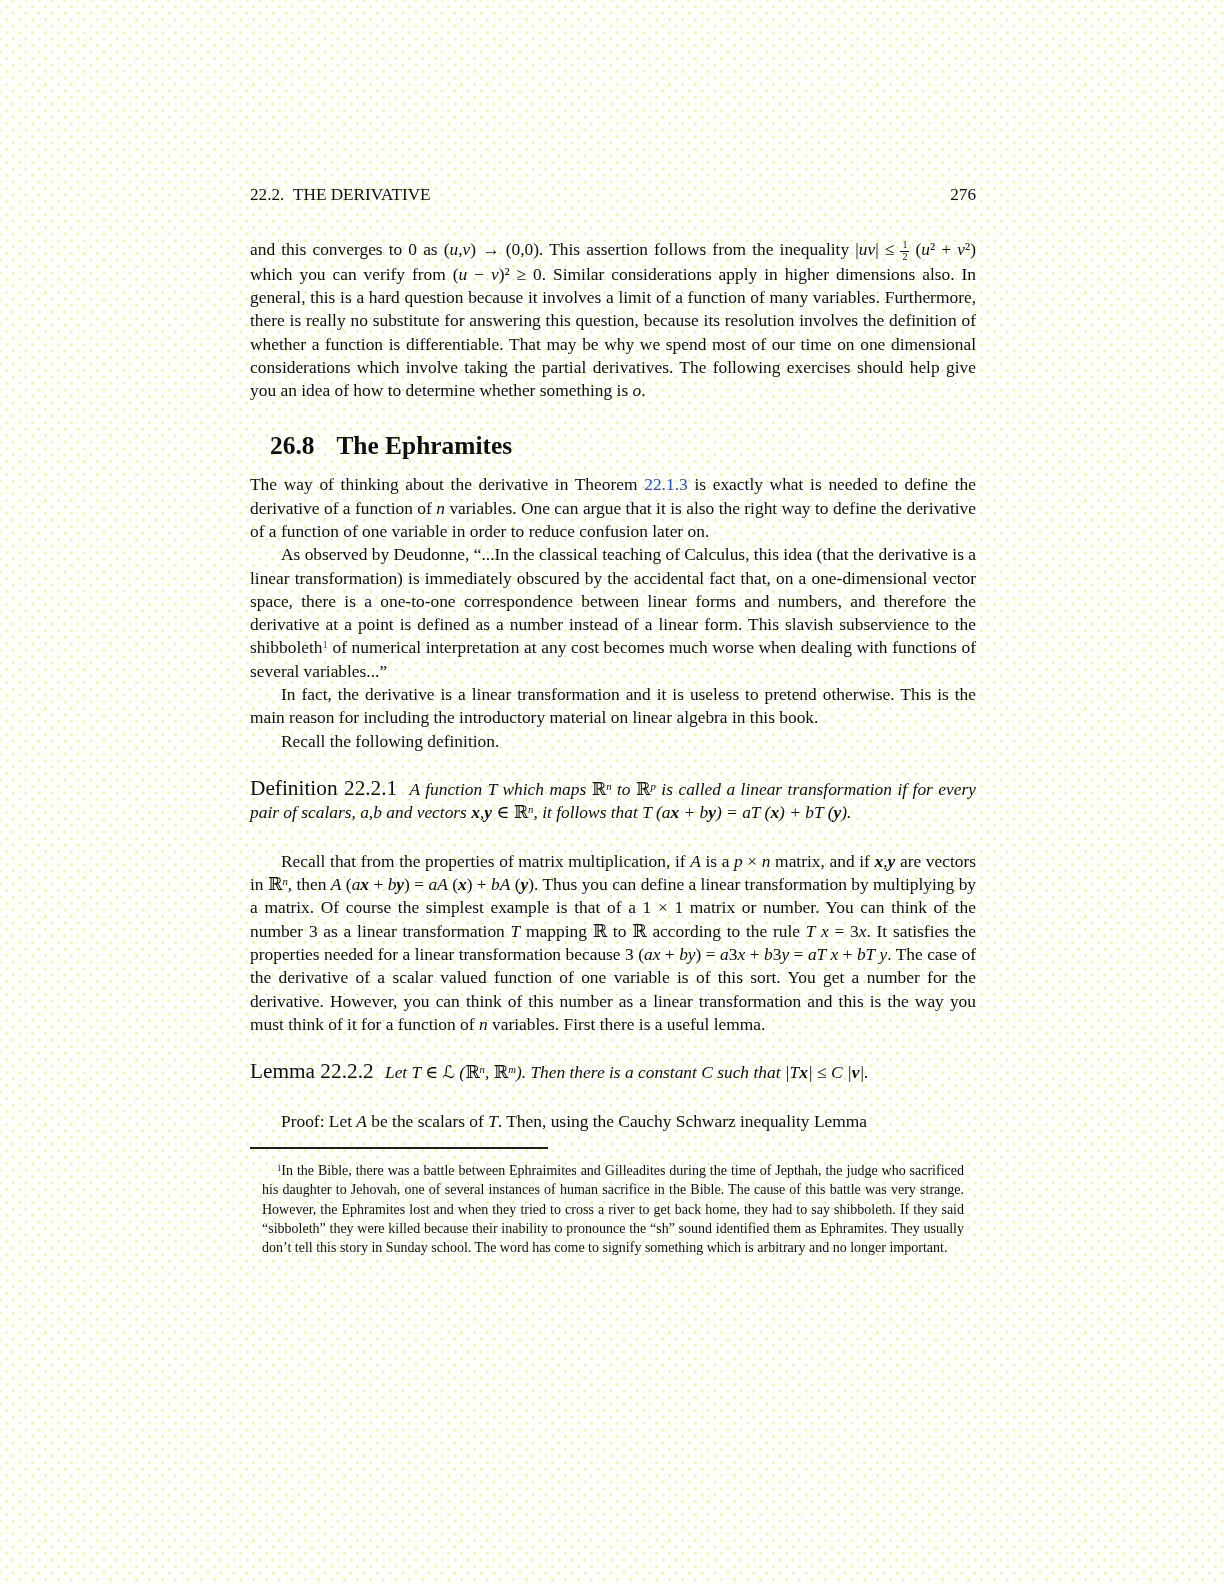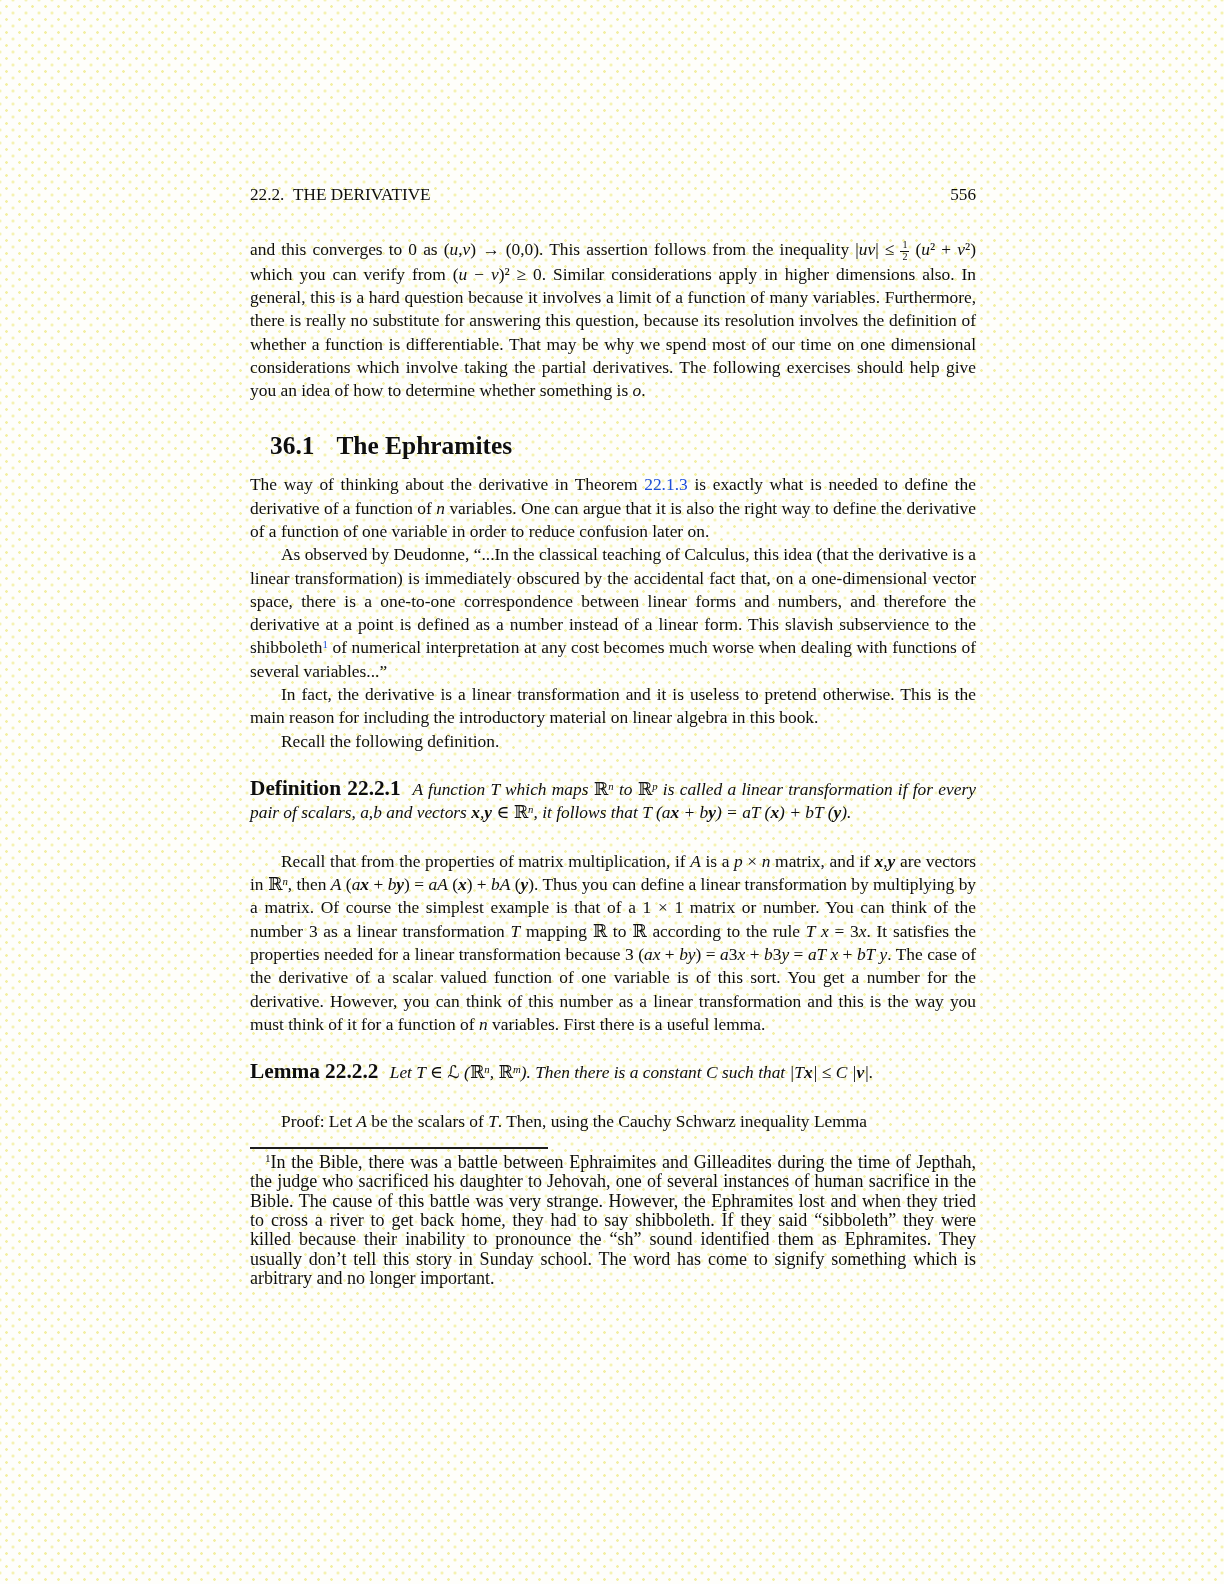--- a/index.html
+++ b/index.html
@@ -19,51 +19,51 @@
 
   .pagehead { display:flex; justify-content:space-between; font-size:17.2px; line-height:22px; margin-bottom:32px; }
 
   p.body { margin:0; font-size:17.4px; line-height:23.3px; text-align:justify; }
   p.indent { text-indent:31px; }
 
   h2.sechead { font-size:25.4px; font-weight:bold; margin:30px 0 13px 20px; line-height:1.1; }
   h2.sechead .secnum { margin-right:22px; }
 
   p.theorem { margin:25px 0; font-size:17.4px; line-height:23.4px; text-align:justify; }
-  .thmhead { font-weight:bold; font-size:21.3px; line-height:1; margin-right:7px; font-style:normal; }
+  .thmhead { font-weight:normal; font-size:21.3px; line-height:1; margin-right:7px; font-style:normal; }
 
   p.proof { margin-top:25px; }
 
   .footnote-rule { width:298px; height:0; border:none; border-top:2px solid #1c1c1c; margin:14px 0 4px 0; }
-  p.footnote { margin:0; font-size:18px; line-height:19.4px; text-align:justify; text-indent:15px; }
+  p.footnote { margin:12px; font-size:14px; line-height:19.4px; text-align:justify; text-indent:15px; }
 
   .sn { }
   .si { font-style:italic; }
   .sb { font-weight:normal; }
   .sbi { font-weight:bold; font-style:italic; }
   .sbb { font-style:normal; font-family:"DejaVu Serif","DejaVu Sans",serif; }
   .ssup { font-size:0.62em; vertical-align:0.5em; line-height:0; }
   .slink { color:#1d4ed8; }
 
   .frac { display:inline-block; text-align:center; vertical-align:-0.5em; font-size:0.58em; line-height:1.05; font-style:normal; }
   .frac .fnum { display:block; border-bottom:1.2px solid #111; padding:0 2px; }
   .frac .fden { display:block; }
 </style>
 </head>
 <body>
 
 <div class="page">
   <div class="content">
     <div class="pagehead">
       <span>22.2. THE DERIVATIVE</span>
-      <span>556</span>
+      <span>276</span>
     </div>
     <main id="content-main">
         <p class="body"><span class="sn">and this converges to 0 as (</span><span class="si">u</span><span class="sn">,</span><span class="si">v</span><span class="sn">) → (0,0). This assertion follows from the inequality |</span><span class="si">uv</span><span class="sn">| ≤ </span><span class="frac"><span class="fnum">1</span><span class="fden">2</span></span><span class="sn"> (</span><span class="si">u</span><span class="sn">² + </span><span class="si">v</span><span class="sn">²) which you can verify from (</span><span class="si">u</span><span class="sn"> − </span><span class="si">v</span><span class="sn">)² ≥ 0. Similar considerations apply in higher dimensions also. In general, this is a hard question because it involves a limit of a function of many variables. Furthermore, there is really no substitute for answering this question, because its resolution involves the definition of whether a function is differentiable. That may be why we spend most of our time on one dimensional considerations which involve taking the partial derivatives. The following exercises should help give you an idea of how to determine whether something is </span><span class="si">o</span><span class="sn">.</span></p>
-        <h2 class="sechead"><span class="secnum">36.1</span><span>The Ephramites</span></h2>
+        <h2 class="sechead"><span class="secnum">26.8</span><span>The Ephramites</span></h2>
         <p class="body"><span class="sn">The way of thinking about the derivative in Theorem </span><span class="slink">22.1.3</span><span class="sn"> is exactly what is needed to define the derivative of a function of </span><span class="si">n</span><span class="sn"> variables. One can argue that it is also the right way to define the derivative of a function of one variable in order to reduce confusion later on.</span></p>
         <p class="body indent"><span class="sn">As observed by Deudonne, “...In the classical teaching of Calculus, this idea (that the derivative is a linear transformation) is immediately obscured by the accidental fact that, on a one-dimensional vector space, there is a one-to-one correspondence between linear forms and numbers, and therefore the derivative at a point is defined as a number instead of a linear form. This slavish subservience to the shibboleth</span><span class="ssup slink">1</span><span class="sn"> of numerical interpretation at any cost becomes much worse when dealing with functions of several variables...”</span></p>
         <p class="body indent"><span class="sn">In fact, the derivative is a linear transformation and it is useless to pretend otherwise. This is the main reason for including the introductory material on linear algebra in this book.</span></p>
         <p class="body indent"><span class="sn">Recall the following definition.</span></p>
         <p class="theorem"><span class="thmhead">Definition 22.2.1</span><span class="si"> A function T which maps </span><span class="sbb">ℝ</span><span class="ssup si">n</span><span class="si"> to </span><span class="sbb">ℝ</span><span class="ssup si">p</span><span class="si"> is called a linear transformation if for every pair of scalars, a,b and vectors </span><span class="sbi">x</span><span class="si">,</span><span class="sbi">y</span><span class="si"> ∈ </span><span class="sbb">ℝ</span><span class="ssup si">n</span><span class="si">, it follows that T (a</span><span class="sbi">x</span><span class="si"> + b</span><span class="sbi">y</span><span class="si">) = aT (</span><span class="sbi">x</span><span class="si">) + bT (</span><span class="sbi">y</span><span class="si">).</span></p>
         <p class="body indent"><span class="sn">Recall that from the properties of matrix multiplication, if </span><span class="si">A</span><span class="sn"> is a </span><span class="si">p</span><span class="sn"> × </span><span class="si">n</span><span class="sn"> matrix, and if </span><span class="sbi">x</span><span class="sn">,</span><span class="sbi">y</span><span class="sn"> are vectors in </span><span class="sbb">ℝ</span><span class="ssup si">n</span><span class="sn">, then </span><span class="si">A</span><span class="sn"> (</span><span class="si">a</span><span class="sbi">x</span><span class="sn"> + </span><span class="si">b</span><span class="sbi">y</span><span class="sn">) = </span><span class="si">aA</span><span class="sn"> (</span><span class="sbi">x</span><span class="sn">) + </span><span class="si">bA</span><span class="sn"> (</span><span class="sbi">y</span><span class="sn">). Thus you can define a linear transformation by multiplying by a matrix. Of course the simplest example is that of a 1 × 1 matrix or number. You can think of the number 3 as a linear transformation </span><span class="si">T</span><span class="sn"> mapping </span><span class="sbb">ℝ</span><span class="sn"> to </span><span class="sbb">ℝ</span><span class="sn"> according to the rule </span><span class="si">T x</span><span class="sn"> = 3</span><span class="si">x</span><span class="sn">. It satisfies the properties needed for a linear transformation because 3 (</span><span class="si">ax</span><span class="sn"> + </span><span class="si">by</span><span class="sn">) = </span><span class="si">a</span><span class="sn">3</span><span class="si">x</span><span class="sn"> + </span><span class="si">b</span><span class="sn">3</span><span class="si">y</span><span class="sn"> = </span><span class="si">aT x</span><span class="sn"> + </span><span class="si">bT y</span><span class="sn">. The case of the derivative of a scalar valued function of one variable is of this sort. You get a number for the derivative. However, you can think of this number as a linear transformation and this is the way you must think of it for a function of </span><span class="si">n</span><span class="sn"> variables. First there is a useful lemma.</span></p>
         <p class="theorem"><span class="thmhead">Lemma 22.2.2</span><span class="si"> Let T ∈ </span><span class="sbb">ℒ</span><span class="si"> (</span><span class="sbb">ℝ</span><span class="ssup si">n</span><span class="si">, </span><span class="sbb">ℝ</span><span class="ssup si">m</span><span class="si">). Then there is a constant C such that |T</span><span class="sbi">x</span><span class="si">| ≤ C |</span><span class="sbi">v</span><span class="si">|.</span></p>
         <p class="body indent proof"><span class="sb">Proof:</span><span class="sn"> Let </span><span class="si">A</span><span class="sn"> be the scalars of </span><span class="si">T</span><span class="sn">. Then, using the Cauchy Schwarz inequality Lemma</span></p>
       </main>
     <footer>

